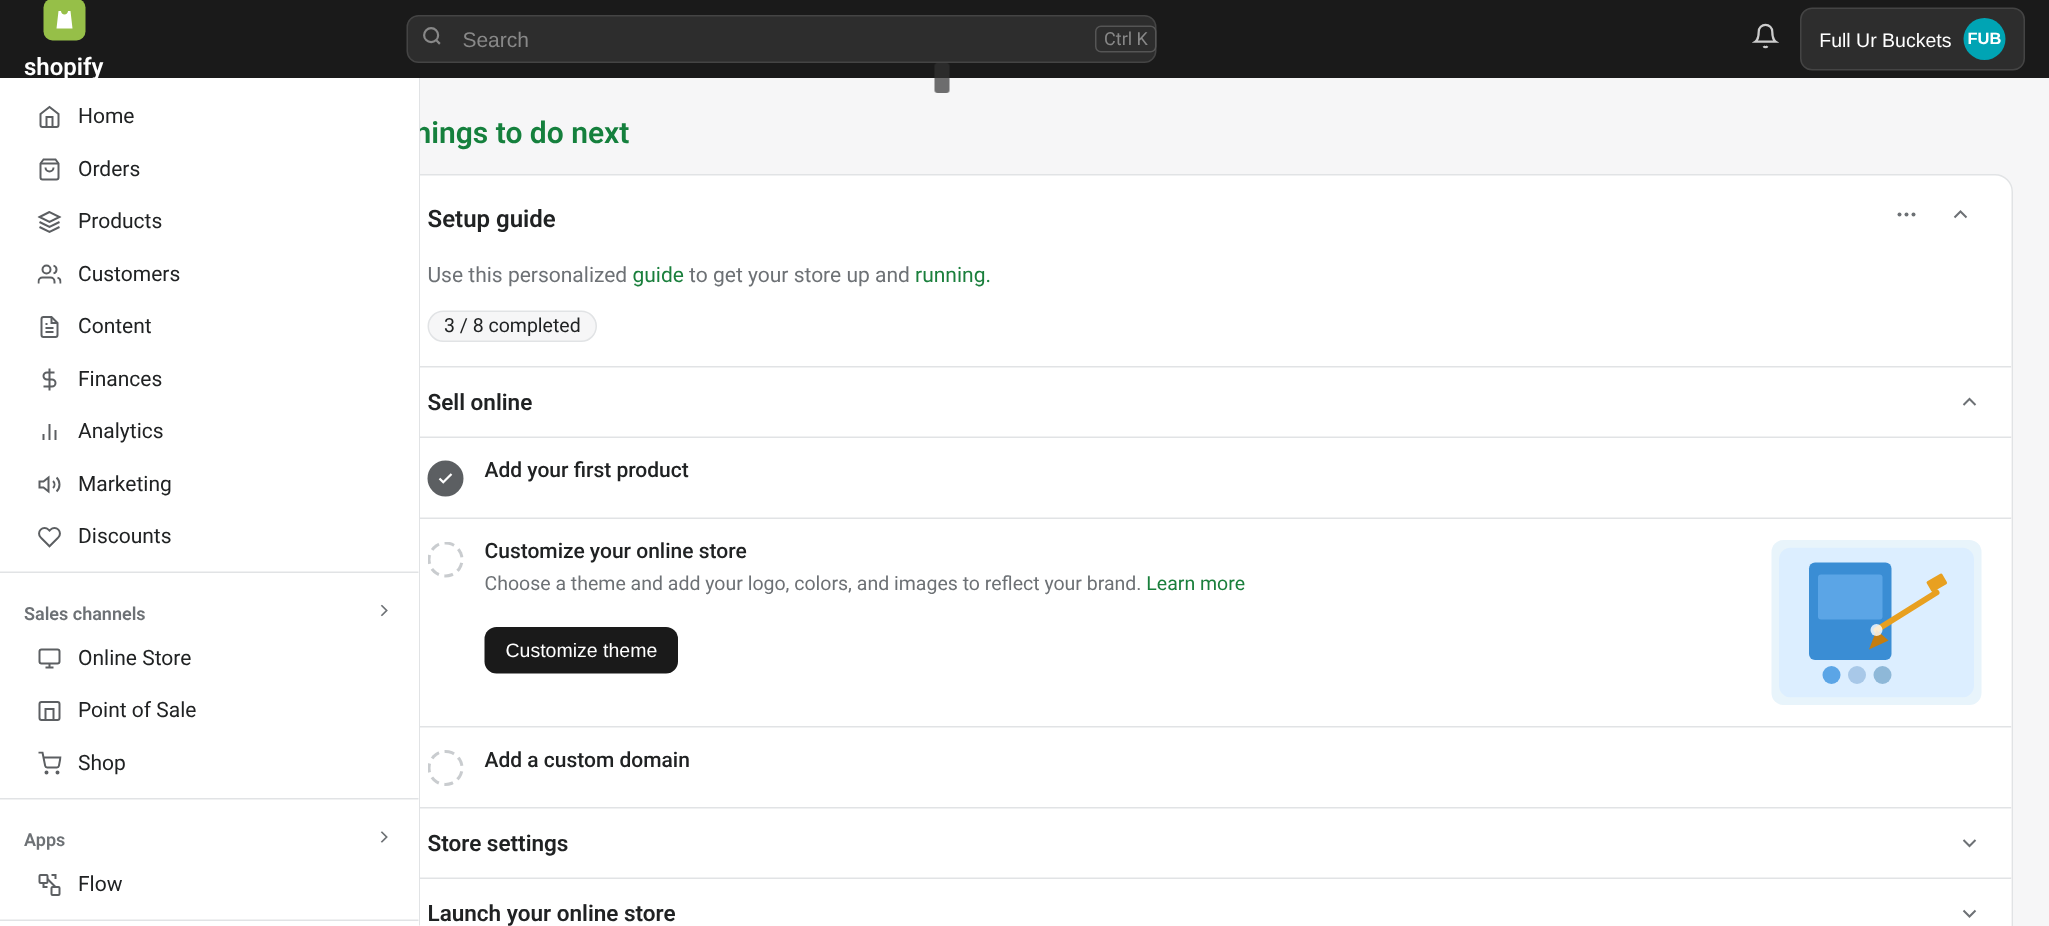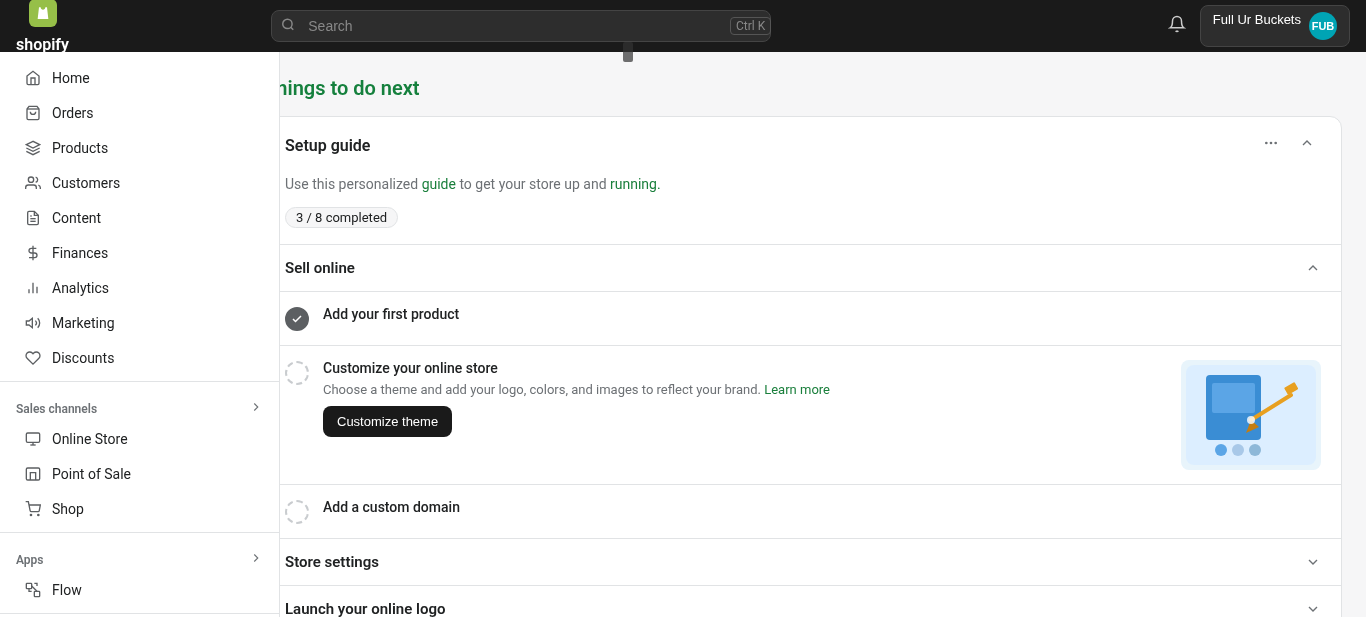--- a/index.html
+++ b/index.html
@@ -87,20 +87,21 @@
     }
     .store-btn {
       background: #2d2d2d;
       border: 1px solid #444;
       border-radius: 8px;
       color: #fff;
       padding: 6px 12px;
       font-size: 13px;
       cursor: pointer;
       display: flex;
+      align-items: center;
       gap: 8px;
     }
     .avatar {
       width: 28px;
       height: 28px;
       background: #00a4b4;
       border-radius: 50%;
       display: flex;
       align-items: center;
       justify-content: center;
@@ -283,21 +284,21 @@
     .task-title {
       font-size: 14px;
       font-weight: 500;
       color: #202223;
       margin-bottom: 4px;
     }
     .task-desc {
       font-size: 13px;
       color: #6d7175;
       line-height: 1.5;
-      margin-bottom: 6px;
+      margin-bottom: 18px;
     }
     .task-desc a { color: #1a7f3c; text-decoration: none; }
 
     .task-illustration {
       width: 140px;
       height: 110px;
       flex-shrink: 0;
       border-radius: 8px;
       overflow: hidden;
       background: #e8f4fb;
@@ -628,21 +629,21 @@
       
       <div class="section-header">
         <span class="section-header-title">Store settings</span>
         <svg class="chevron-icon" width="16" height="16" viewBox="0 0 24 24" fill="none" stroke="currentColor" stroke-width="2">
             <polyline points="6 9 12 15 18 9"></polyline>
           </svg>
       </div>
 
       
       <div class="section-header">
-        <span class="section-header-title">Launch your online logo</span>
+        <span class="section-header-title">Launch your online store</span>
         <svg class="chevron-icon" width="16" height="16" viewBox="0 0 24 24" fill="none" stroke="currentColor" stroke-width="2">
             <polyline points="6 9 12 15 18 9"></polyline>
           </svg>
       </div>
     </div>
 
   </main>
 </div>
 
 <div class="cursor"></div>

